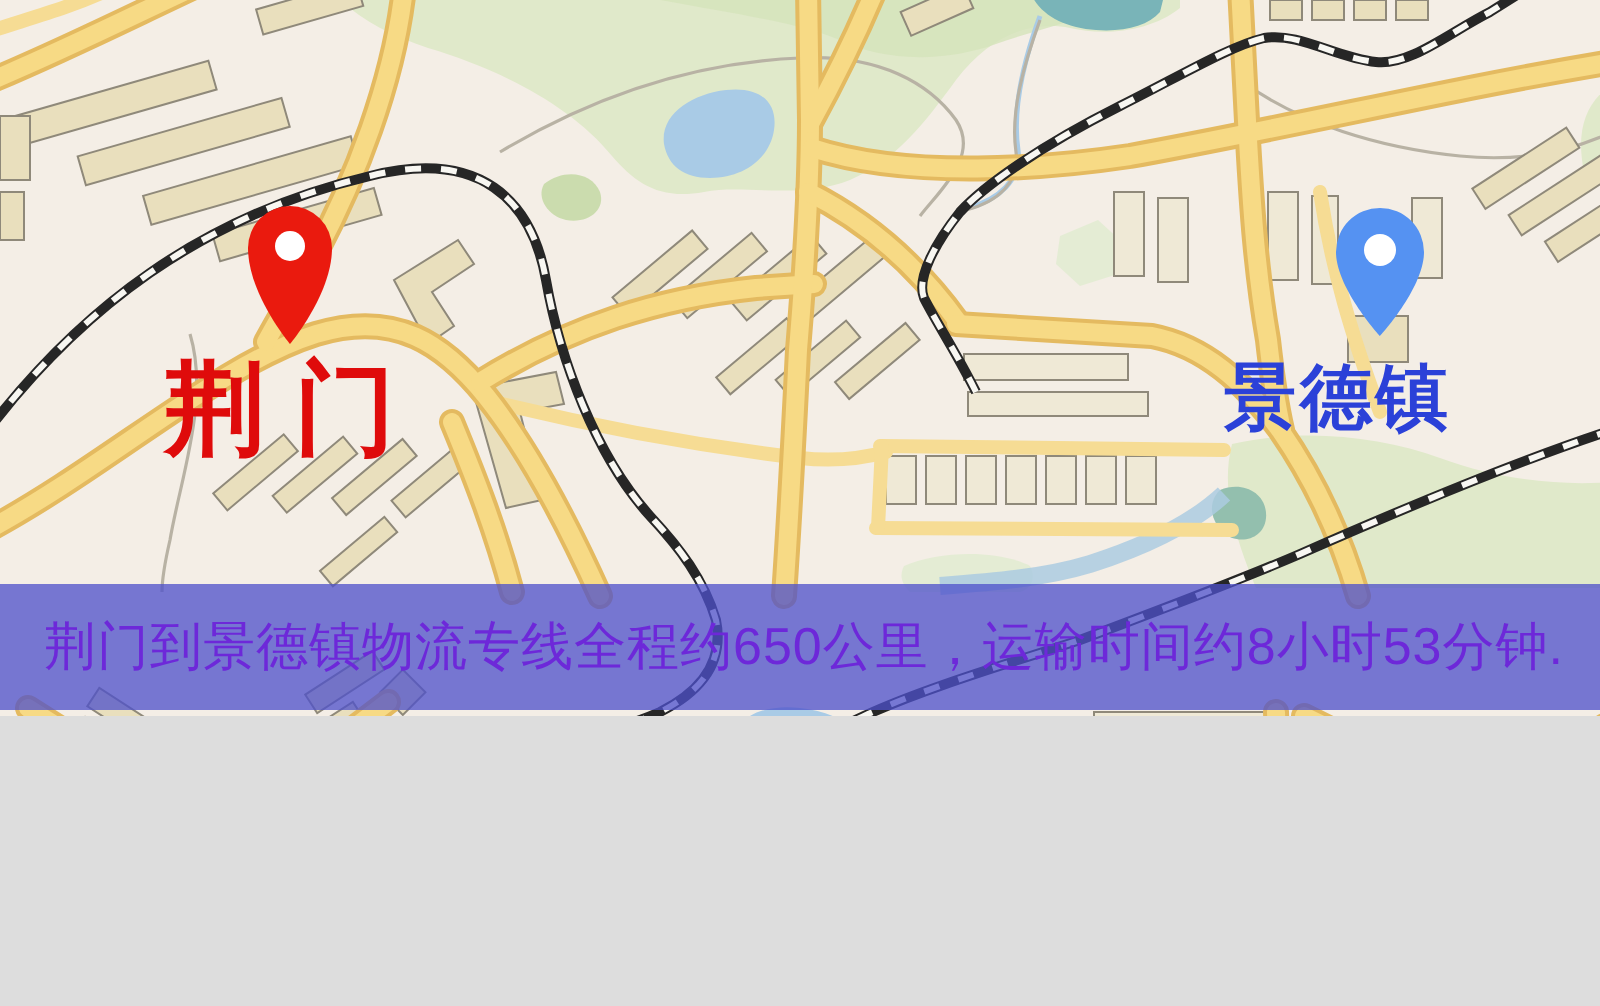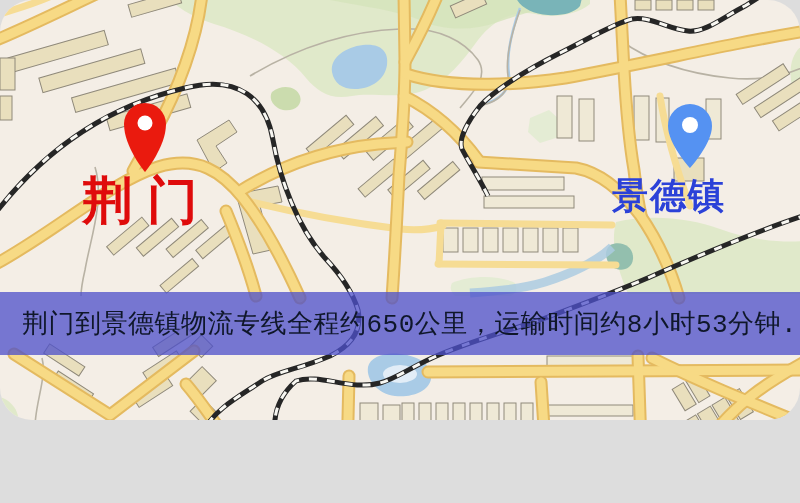--- a/index.html
+++ b/index.html
@@ -1,26 +1,26 @@
 <!DOCTYPE html>
 <html><head>
 <meta charset="utf-8">
 <style>
   html,body{margin:0;padding:0;background:#ddd;}
-  .stage{position:relative;width:800px;height:420px;overflow:hidden;
-         font-family:Liberation Mono, monospace;border-radius:32px;}
+  .stage{position:relative;width:800px;height:358px;overflow:hidden;
+         font-family:Liberation Sans, sans-serif;}
   .stage svg{position:absolute;left:0;top:0;}
   .city-label{position:absolute;font-weight:700;line-height:1;white-space:nowrap;
               text-shadow:0 0 1px rgba(255,255,255,0.15);}
   .city-label.origin{left:82px;top:179px;font-size:51px;letter-spacing:14px;color:#df0b0b;}
   .city-label.dest{left:612px;top:181px;font-size:36px;letter-spacing:2px;color:#2b41d8;}
   .route-banner{position:absolute;left:0;top:292px;width:800px;height:63px;
                 background:rgba(78,80,202,0.76);display:flex;align-items:center;
                 box-sizing:border-box;padding-left:22px;}
-  .route-banner span{color:#0f172a;font-size:26px;letter-spacing:0.5px;white-space:nowrap;}
+  .route-banner span{color:#6d28d9;font-size:26px;letter-spacing:0.5px;white-space:nowrap;}
   
   .road-casing use{stroke:#e4ba60;stroke-width:13;fill:none;stroke-linecap:round;stroke-linejoin:round;}
   .road-fill   use{stroke:#f7da85;stroke-width:9;fill:none;stroke-linecap:round;stroke-linejoin:round;}
   .road-minor path{stroke:#f6dc94;stroke-width:7;fill:none;stroke-linecap:round;}
   .rail-base path{stroke:#262626;stroke-width:5;fill:none;stroke-linecap:butt;}
   .rail-dash path{stroke:#f8f7f2;stroke-width:3;fill:none;stroke-dasharray:8 10;}
   .trail path{stroke:#b8b2a4;stroke-width:1.6;fill:none;}
   .bld rect,.bld path{fill:#e9dfbd;stroke:#8f897a;stroke-width:1;}
   .bld .lite{fill:#efe9d6;}
 </style>

